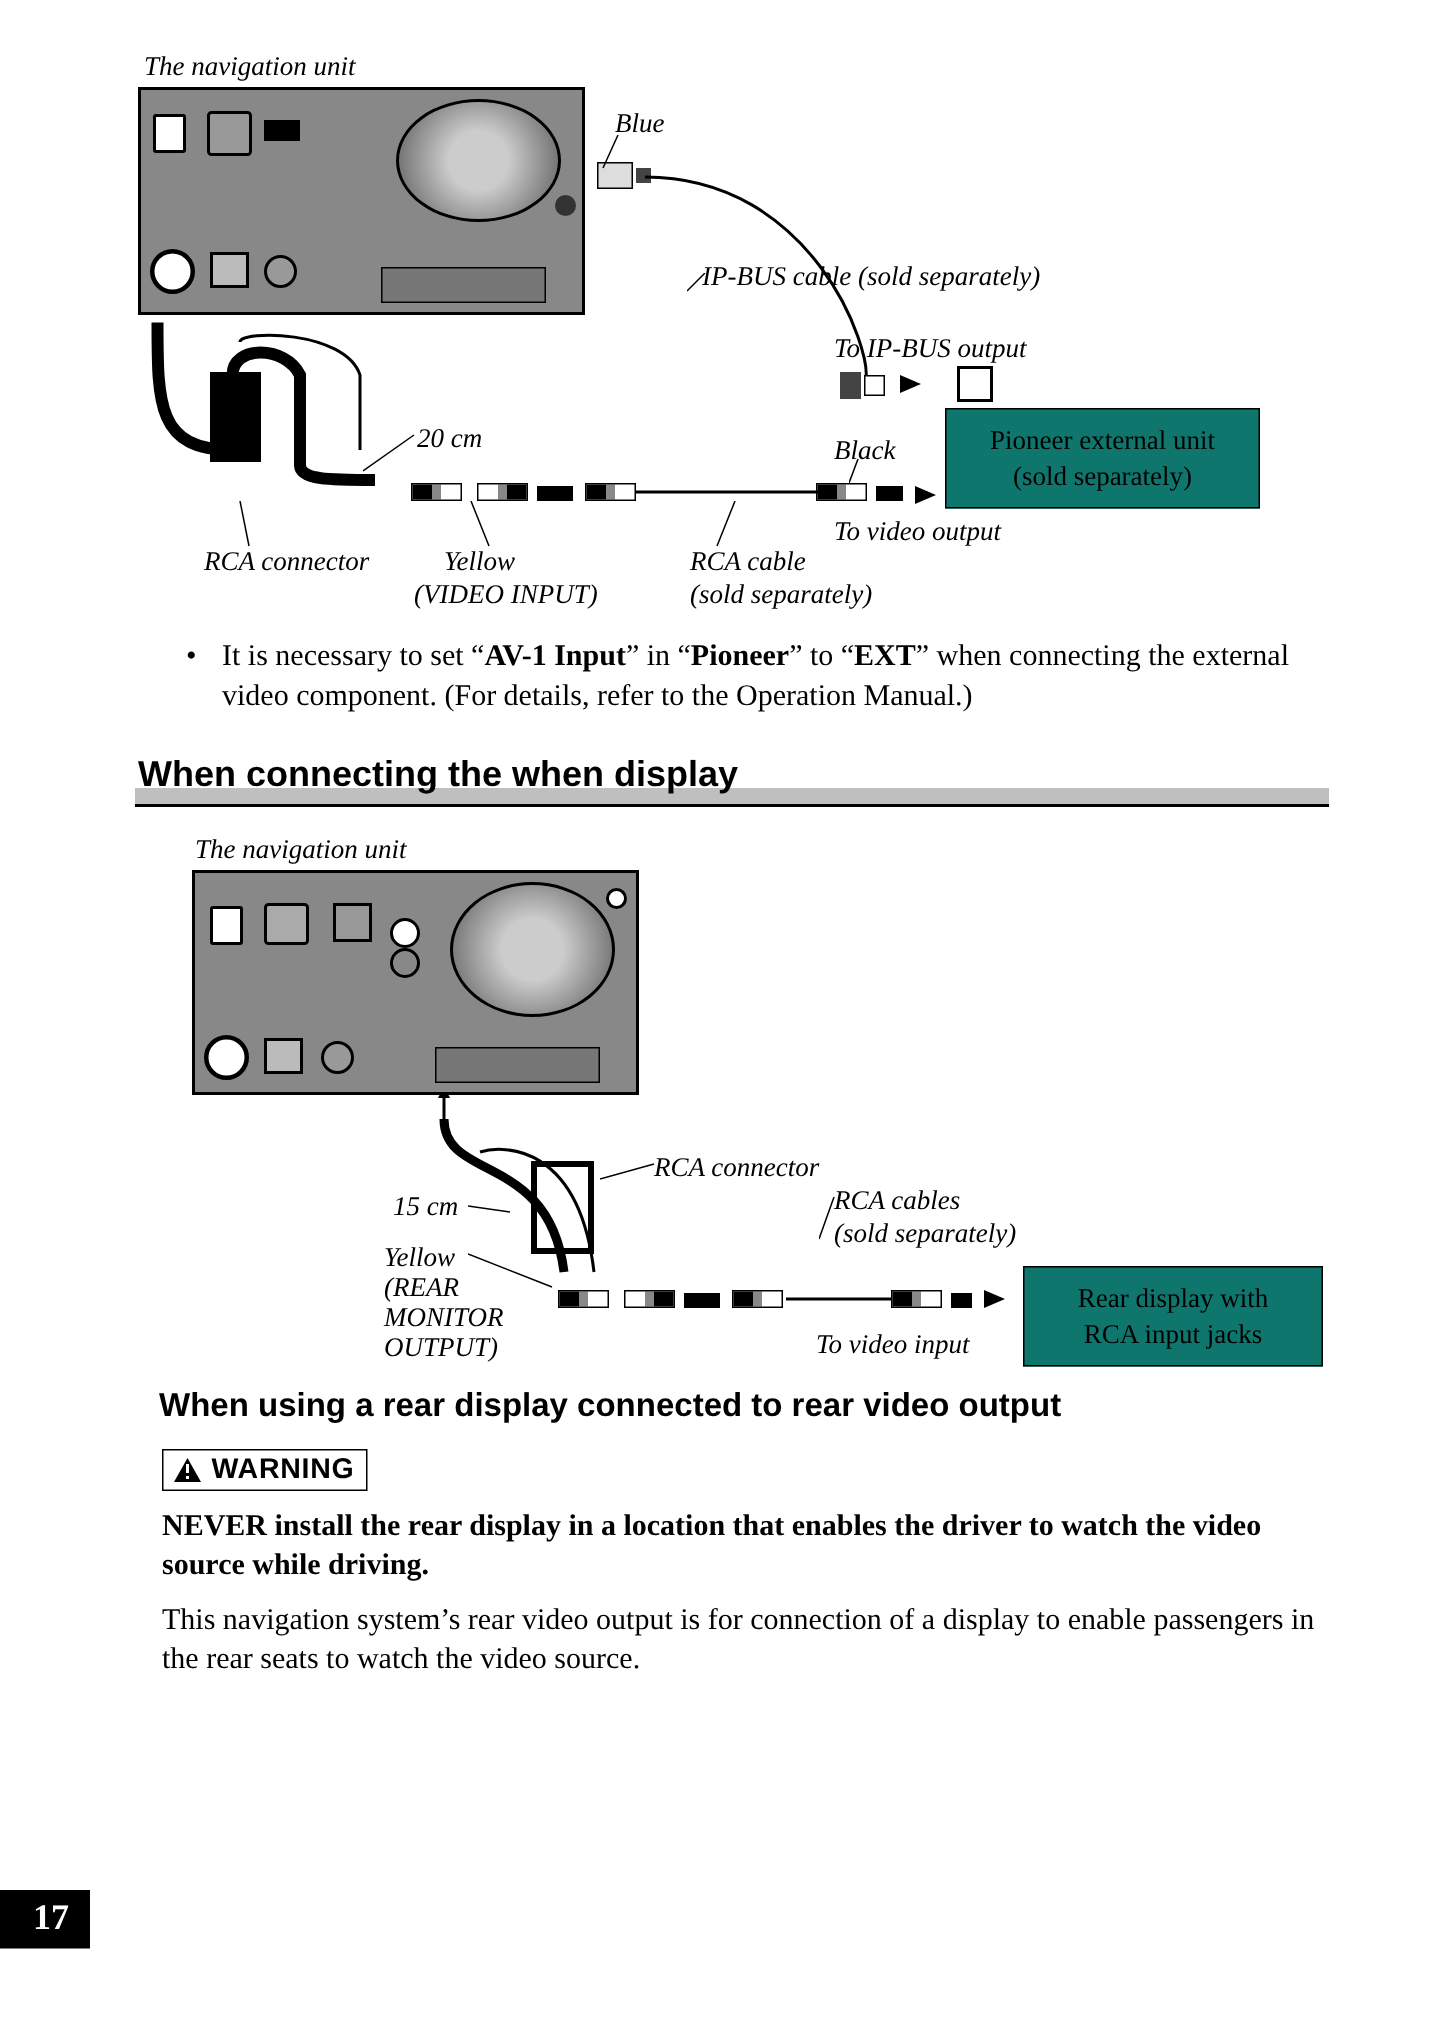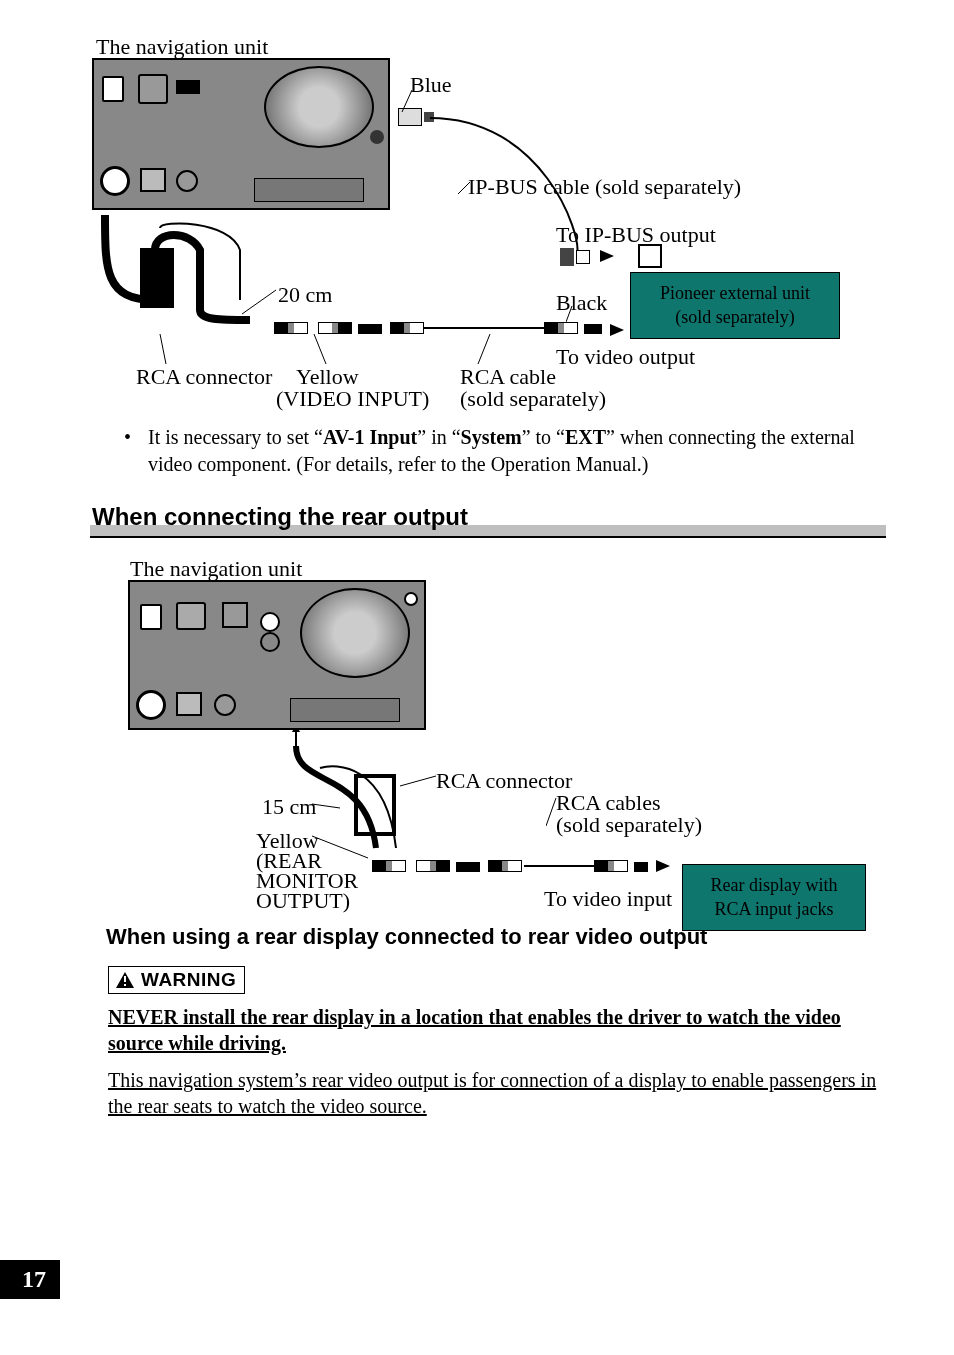--- a/index.html
+++ b/index.html
@@ -36,24 +36,25 @@
     padding-left: 2px;
   }
   .diagram {
     position: relative;
     width: 780px;
     height: 370px;
     margin-left: 0;
   }
   .diag-label {
     position: absolute;
-    font-size: 22px;
+    font-size: 18px;
     font-family: "Times New Roman", serif;
     line-height: 1.15;
     white-space: nowrap;
+    font-style: italic;
   }
   .unit-box {
     position: absolute;
     border: 2px solid #000;
     background: #888;
   }
   .ext-box {
     position: absolute;
     border: 1px solid #000;
     background: #0f766e;
@@ -92,21 +93,20 @@
     font-family: Arial, Helvetica, sans-serif;
     font-weight: bold;
     font-size: 19px;
     letter-spacing: 0.5px;
   }
   .warning-box svg { margin-right: 6px; }
   .body-text {
     font-size: 20px;
     line-height: 1.32;
     margin: 0 0 10px 18px;
-    text-decoration: underline;
   }
   .page-number {
     position: absolute;
     left: 0;
     bottom: 56px;
     background: #000;
     color: #fff;
     font-weight: bold;
     font-family: "Times New Roman", serif;
     font-size: 24px;
@@ -226,26 +226,26 @@
       </svg>
 
     <svg style="position:absolute; left:334px; top:292px; width:122px; height:8px;">
         <line x1="0" y1="2" x2="122" y2="2" stroke="#000" stroke-width="2"></line>
       </svg>
   </div>
 
   <div class="note-bullet">
     <span class="dot">•</span>
     <span>
-      <span>It is necessary to set “</span><b>AV-1 Input</b><span>” in “</span><b>System</b><span>” to “</span><b>EXT</b><span>” when connecting the external video component. (For details, refer to the Operation Manual.)</span>
+      <span>It is necessary to set “</span><b>AV-1 Input</b><span>” in “</span><b>Pioneer</b><span>” to “</span><b>EXT</b><span>” when connecting the external video component. (For details, refer to the Operation Manual.)</span>
     </span>
   </div>
 
   
-  <div class="section-header">When connecting the rear output</div>
+  <div class="section-header">When connecting the when display</div>
 
   <div class="diagram2">
     <span class="diag-label" style="left:40px; top:6px;">The navigation unit</span>
 
     <div class="unit-box" style="left:38px; top:30px; width:298px; height:150px;">
       <div style="position:absolute; left:10px; top:22px; width:22px; height:26px; border:2px solid #000; background:#fff; border-radius:2px;"></div>
       <div style="position:absolute; left:46px; top:20px; width:30px; height:28px; border:2px solid #000; background:#aaa; border-radius:3px;"></div>
       <div style="position:absolute; left:92px; top:20px; width:26px; height:26px; border:2px solid #000; background:#999;"></div>
       <div style="position:absolute; left:130px; top:30px; width:20px; height:20px; border:2px solid #000; border-radius:50%; background:#fff;"></div>
       <div style="position:absolute; left:130px; top:50px; width:20px; height:20px; border:2px solid #000; border-radius:50%; background:#888;"></div>
@@ -295,21 +295,21 @@
     <div class="cable-end" style="left:398px; top:310px;"></div>
     <svg style="position:absolute; left:434px; top:314px; width:70px; height:6px;">
         <line x1="0" y1="2" x2="70" y2="2" stroke="#000" stroke-width="2"></line>
       </svg>
     <div class="cable-end" style="left:504px; top:310px;"></div>
     <div style="position:absolute; left:544px; top:312px; width:14px; height:10px; background:#000;"></div>
     <div class="arrow-right" style="left:566px; top:310px;"></div>
 
     <span class="diag-label" style="left:454px; top:336px;">To video input</span>
 
-    <div class="ext-box" style="left:592px; top:294px; width:184px;margin-top:20px;">
+    <div class="ext-box" style="left:592px; top:294px; width:200px;">
       <div>Rear display with</div>
       <div>RCA input jacks</div>
     </div>
   </div>
 
   
   <div class="subsec-header">When using a rear display connected to rear video output</div>
 
   <div class="warning-box">
     <svg width="20" height="18" viewBox="0 0 20 18">

